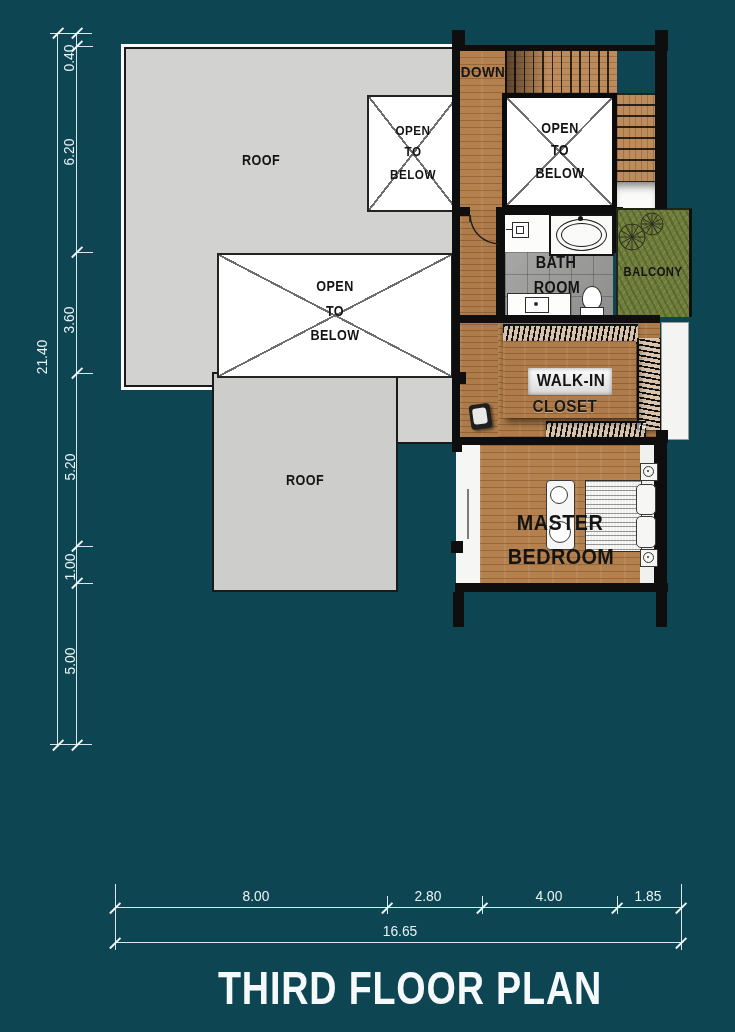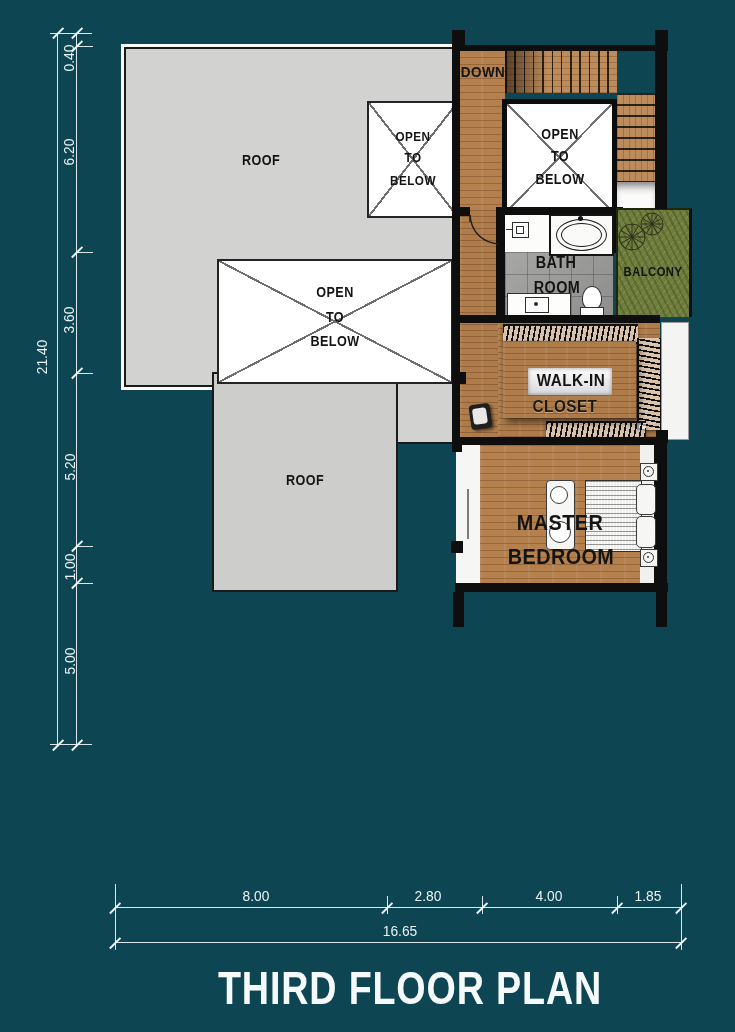--- a/index.html
+++ b/index.html
@@ -14,21 +14,21 @@
   .wood{background-color:#b3804e;
         background-image:repeating-linear-gradient(to bottom, rgba(112,66,28,.42) 0 1px, rgba(0,0,0,0) 1px 7px),
                          repeating-linear-gradient(to right, rgba(255,255,255,.07) 0 2px, rgba(0,0,0,0) 2px 24px);}
   .wood2{background-color:#ae7c4a;
         background-image:repeating-linear-gradient(to bottom, rgba(105,60,24,.40) 0 1px, rgba(0,0,0,0) 1px 6px),
                          repeating-linear-gradient(to right, rgba(255,255,255,.06) 0 2px, rgba(0,0,0,0) 2px 21px);}
   
   .xbox{position:absolute;background-color:#fff;border:2px solid #242424;
         background-image:
           linear-gradient(to bottom right, transparent calc(50% - 1px), #6e6e6e calc(50% - 1px) calc(50% + 1px), transparent calc(50% + 1px)),
-          linear-gradient(to bottom left,  transparent calc(50% - 1px), #6e6e6e calc(50% - 1px) calc(50% + 1px), transparent calc(50% + 1px)); margin-top: 6px;}
+          linear-gradient(to bottom left,  transparent calc(50% - 1px), #6e6e6e calc(50% - 1px) calc(50% + 1px), transparent calc(50% + 1px));}
   .xbox.thick{border-width:5px;border-color:#0b0b0b;}
   
   .treads-v{background-color:#bd8c5c;
         background-image:repeating-linear-gradient(to right, rgba(18,14,10,.85) 0 1.5px, transparent 1.5px 9.3px),
                          repeating-linear-gradient(to bottom, rgba(112,66,28,.35) 0 1px, transparent 1px 6px);}
   .treads-h{background-color:#bd8c5c;
         background-image:repeating-linear-gradient(to bottom, rgba(18,14,10,.85) 0 1.5px, transparent 1.5px 11px),
                          repeating-linear-gradient(to right, rgba(112,66,28,.35) 0 1px, transparent 1px 6px);}
   
   .hang-h{position:absolute;background-color:rgba(255,255,255,.55);

